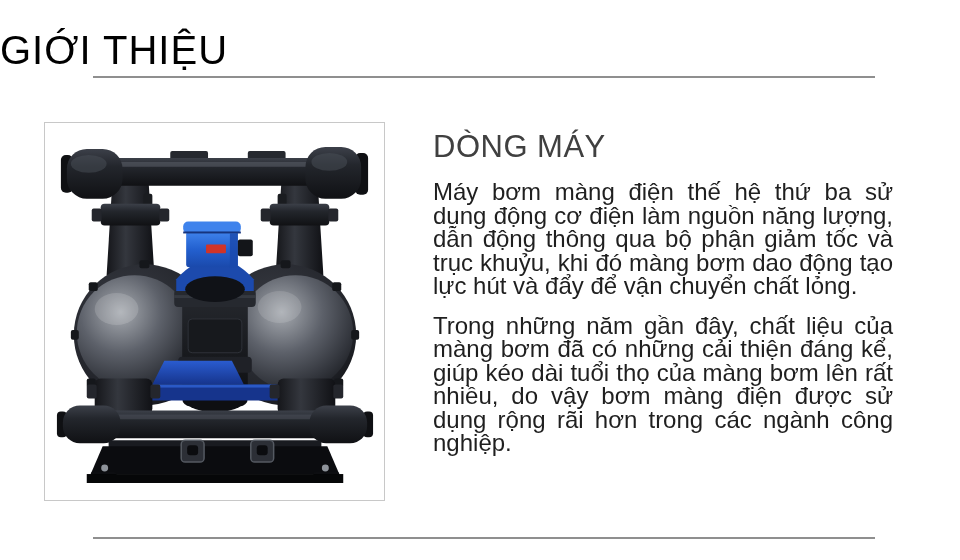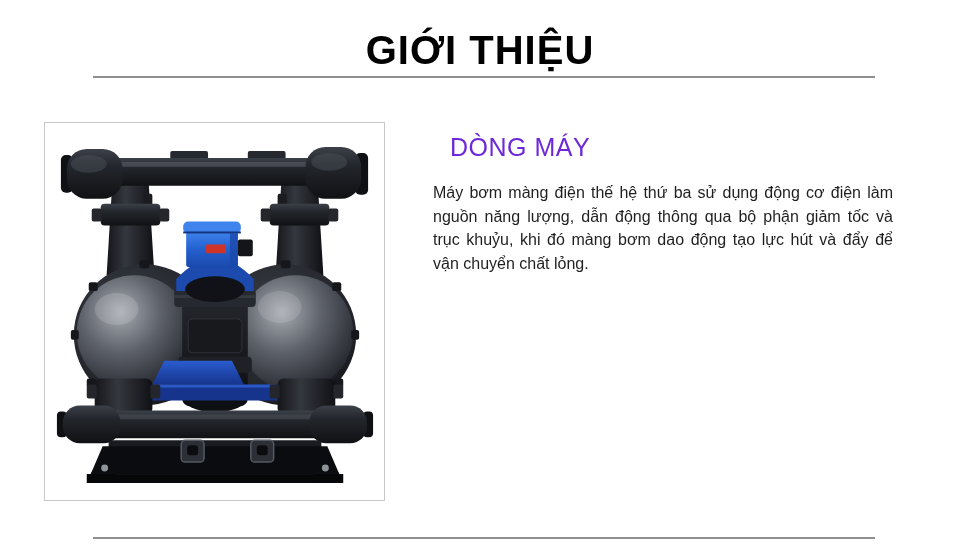--- a/index.html
+++ b/index.html
@@ -1,44 +1,44 @@
 <!DOCTYPE html>
 <html><head>
 <meta charset="utf-8">
 <style>
   html,body{margin:0;padding:0;background:#ffffff;}
   body{width:960px;height:560px;font-family:"Liberation Sans",sans-serif;-webkit-font-smoothing:antialiased;}
   .page{position:relative;width:960px;height:560px;background:#fff;overflow:hidden;}
 
   .page-title{
     position:absolute;top:28px;left:0;width:100%;
-    margin:0;text-align:center;font-weight:700;
+    margin:0;font-weight:400;
     font-size:40px;line-height:44px;letter-spacing:1px;color:#000;
   }
   .rule{position:absolute;left:93px;width:782px;height:2px;background:#8f8f8f;}
   .rule-top{top:76px;}
   .rule-bottom{top:537px;}
 
   .photo-frame{
     position:absolute;left:44px;top:122px;
     width:339px;height:377px;
     border:1px solid #c8c8c8;background:#fff;
   }
   .photo-frame svg{display:block;width:100%;height:100%;}
 
   .col{position:absolute;left:433px;top:122px;width:460px;}
   .col h2{
-    margin:17px;font-weight:400;color:#6d28d9;
-    font-size:25px;line-height:34px;letter-spacing:0.5px;
+    margin:0;font-weight:400;color:#404040;
+    font-size:31px;line-height:34px;letter-spacing:0.5px;
   }
   .h-first{margin-top:8px !important;}
   .h-second{margin-top:49px !important;}
   .col p{
     margin:16px 0 0 0;color:#1f1f1f;
-    font-size:16px;line-height:23.5px;text-align:justify;
+    font-size:24px;line-height:23.5px;text-align:justify;
   }
 </style>
 </head>
 <body>
 
 <div class="page">
 
   <h1 class="page-title">GIỚI THIỆU</h1>
   <div class="rule rule-top"></div>
 
@@ -191,16 +191,17 @@
         <rect x="46" y="350" width="26" height="11" rx="2" fill="#0d0e11"></rect>
         <rect x="270" y="350" width="26" height="11" rx="2" fill="#0d0e11"></rect>
         <rect x="42" y="352" width="258" height="9" fill="#060708"></rect>
       </g>
     </svg>
   </div>
 
   <div class="col">
     <h2 class="h-first">DÒNG MÁY</h2>
     <p>Máy bơm màng điện thế hệ thứ ba sử dụng động cơ điện làm nguồn năng lượng, dẫn động thông qua bộ phận giảm tốc và trục khuỷu, khi đó màng bơm dao động tạo lực hút và đẩy để vận chuyển chất lỏng.</p>
+    <p>Trong những năm gần đây, chất liệu của màng bơm đã có những cải thiện đáng kể, giúp kéo dài tuổi thọ của màng bơm lên rất nhiều, do vậy bơm màng điện được sử dụng rộng rãi hơn trong các ngành công nghiệp.</p>
   </div>
 
   <div class="rule rule-bottom"></div>
 </div>
 
 </body></html>

